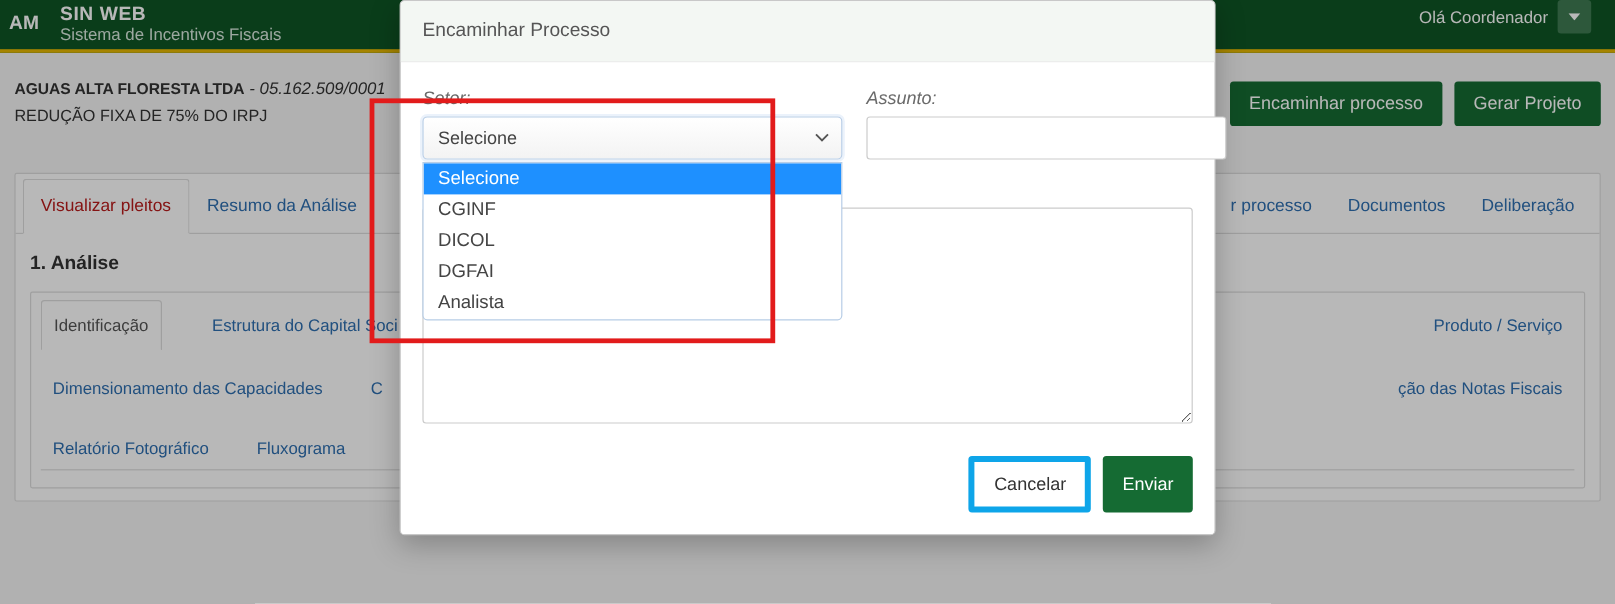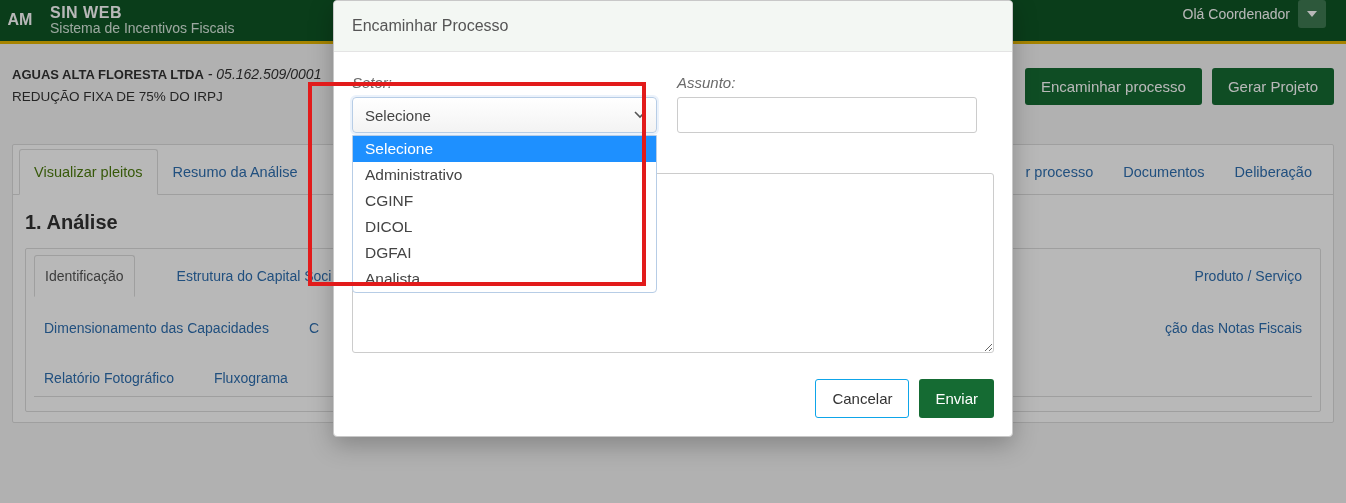--- a/index.html
+++ b/index.html
@@ -38,21 +38,21 @@
       width: 28px; height: 28px; background:#3f7a53; border-radius:3px;
       display:flex;align-items:center;justify-content:center; cursor:pointer;
     }
     .caret-btn svg { fill:#fff; }
 
     
     .page-wrap { padding: 14px 12px 0 12px; }
     .action-row { display:flex; justify-content:flex-end; gap:10px; margin-top: 10px; }
     .btn { border: none; cursor:pointer; font-size: 15px; padding: 10px 16px; border-radius:3px; }
     .btn-green { background:#156b33; color:#fff; }
-    .btn-default { background:#fff; color:#333; border:1px solid #0ea5e9;margin-left:23px; }
+    .btn-default { background:#fff; color:#333; border:5px solid #0ea5e9;margin-left:23px; }
 
     .company-block { margin-top: -40px; }
     .company-name { font-size: 13px; color:#333; font-weight:700; display:inline-block; }
     .company-id { font-size: 14px; color:#333; font-style: italic; }
     .reg-line { font-size: 13.5px; color:#333; margin-top:6px; }
 
     .main-panel {
       margin-top: 40px;
       background:#fff;
       border:1px solid #ddd;
@@ -65,32 +65,32 @@
     }
     .tab {
       padding: 14px 14px;
       color:#2f6fb0;
       font-size:14.5px;
       cursor:pointer;
       border:1px solid transparent;
       border-bottom:none;
     }
     .tab.active {
-      color:#4d7c0f;
+      color:#b91c1c;
       background:#fff;
       border:1px solid #ddd;
       border-bottom:1px solid #fff;
       border-radius:3px 3px 0 0;
       margin-bottom:-1px;
     }
     .tabs-right-group { margin-left:auto; display:flex;justify-content:center; }
     .tabs-row-top { padding: 4px 6px 0 6px; border-bottom:1px solid #ddd; }
 
     .section-body { padding: 16px 12px 10px 12px; }
-    .h1 { font-size: 20px; color:#333; margin-bottom: 14px; }
+    .h1 { font-size: 16px; color:#333; margin-bottom: 14px; }
 
     .inner-panel {
       border:1px solid #ddd;
       border-radius:2px;
       padding: 6px 8px 14px 8px;
     }
     .inner-tabs {
       display:flex; flex-wrap:wrap; gap: 4px 32px;
       border-bottom:1px solid #ddd;
       padding: 0 0 0 0;
@@ -134,21 +134,21 @@
       background:#f3f7f3;
       border-bottom:1px solid #e4e4e4;
       padding: 16px 18px;
       border-radius:4px 4px 0 0;
     }
     .modal-title { font-size:16px; color:#555; }
     .modal-body { padding: 22px 18px 10px 18px; }
     .form-row { display:flex; gap:20px; }
     .form-group { display:flex; flex-direction:column; }
     .form-label { font-style: italic; color:#6a6a6a; font-size:15px; margin-bottom:6px; }
-    .select-wrap { position:relative; width:305px; }
+    .select-wrap { position:relative; width:350px; }
     .select-btn {
       width:100%; height:36px;
       border:1px solid #b7cde6;
       border-radius:4px;
       background: linear-gradient(#fff,#f3f3f3);
       display:flex; align-items:center; justify-content:space-between;
       padding: 0 10px 0 12px;
       color:#444; font-size:15px;
       cursor:pointer;
       box-shadow: 0 0 0 2px rgba(120,170,230,0.15);
@@ -281,21 +281,20 @@
         <label class="form-label">Setor:</label>
         <div class="select-wrap">
           <div class="select-btn">
             <span>Selecione</span>
             <svg width="12" height="8" viewBox="0 0 12 8">
                 <path d="M1 1l5 5 5-5" stroke="#555" stroke-width="1.6" fill="none"></path>
               </svg>
           </div>
           <div class="options">
             <div class="option selected">Selecione</div>
-            <div class="option">Administrativo</div>
             <div class="option">CGINF</div>
             <div class="option">DICOL</div>
             <div class="option">DGFAI</div>
             <div class="option">Analista</div>
           </div>
         </div>
       </div>
       <div class="form-group">
         <label class="form-label">Assunto:</label>
         <input class="text-input" type="text" value="" style="">

